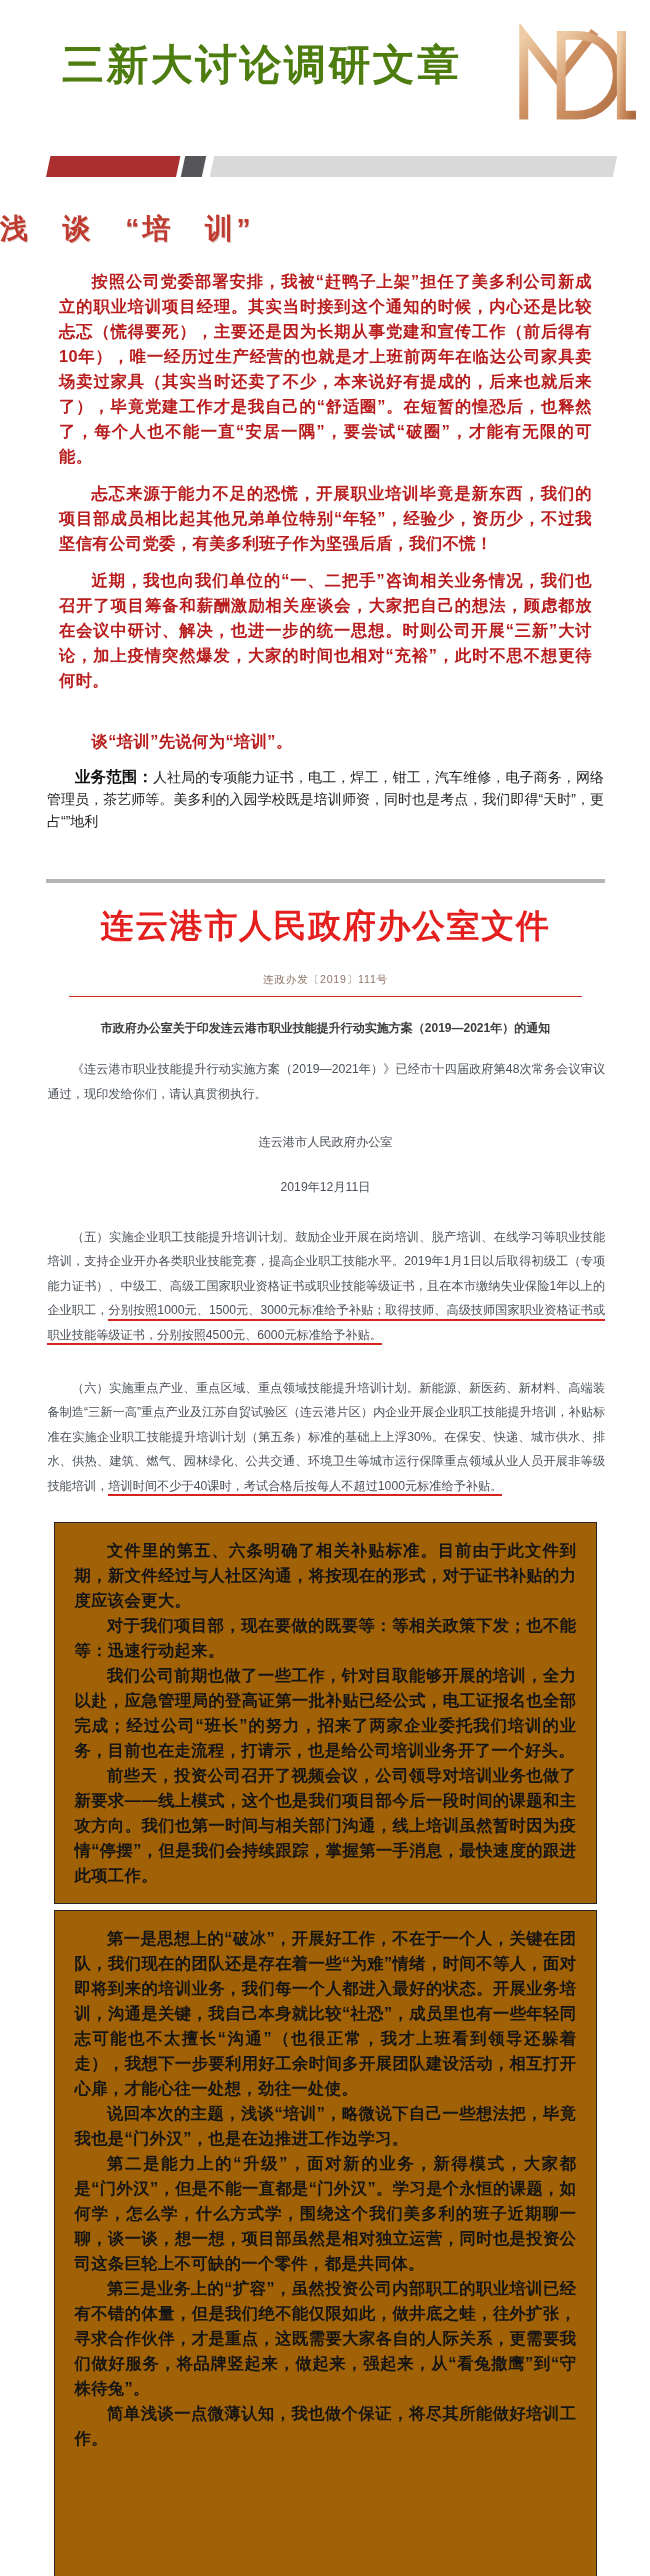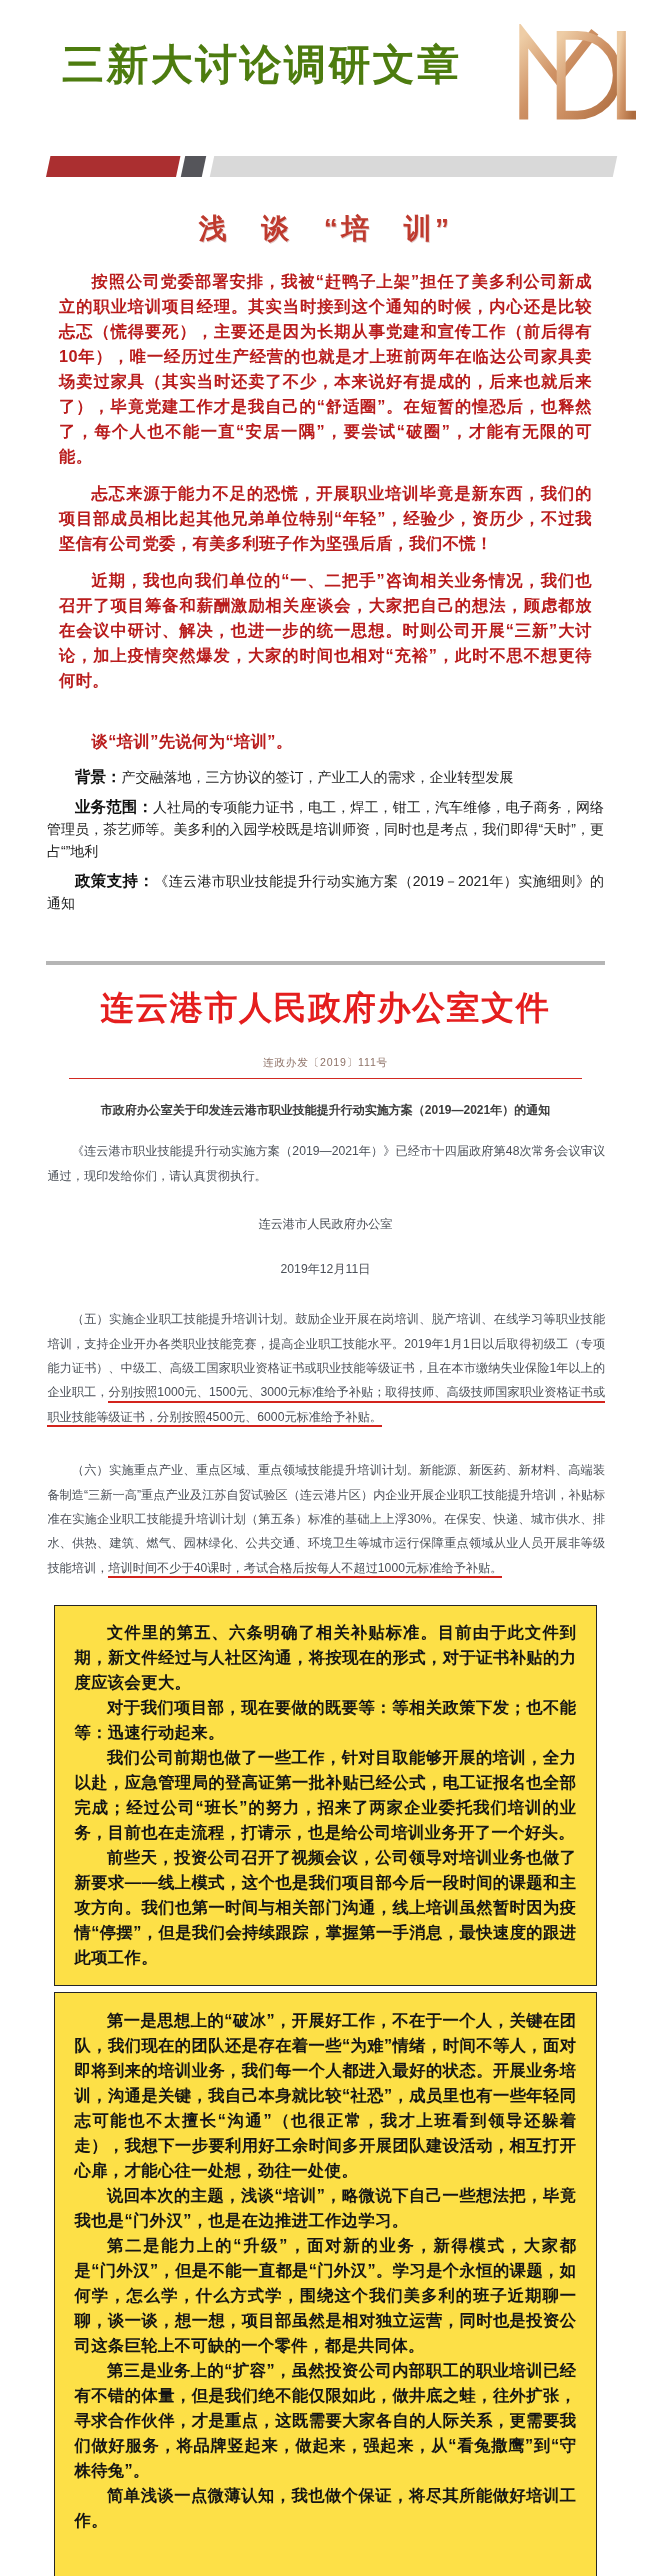--- a/index.html
+++ b/index.html
@@ -21,21 +21,21 @@
 
   
   .deco-bar{display:flex;align-items:stretch;height:21px;margin:18px 36px 0 46px;}
   .deco-bar .seg{display:block;height:100%;}
   .seg-red{width:130px;background:#ab2f30;transform:skewX(-12deg);transform-origin:bottom;}
   .seg-dark{width:21px;background:#55555a;margin-left:6.5px;transform:skewX(-12deg);}
   .seg-light{flex:1;background:#d9d9d9;margin-left:8.1px;transform:skewX(-12deg);}
 
   
   .article-title{
-    margin:33px 0 21px 0;text-align:center;
+    margin:33px 0 21px 0;text-align:left;
     font-size:28px;font-weight:900;color:#bf3a2e;letter-spacing:3.3px;
     text-shadow:0.8px 0.8px 0 rgba(120,20,15,.25);
   }
 
   
   .article-body{padding:0 47px;}
   .article-body p{
     margin:12px;text-indent:2em;text-align:justify;
     font-size:16.3px;line-height:25px;font-weight:bold;color:#b91c1c;
     letter-spacing:0.4px;
@@ -64,21 +64,21 @@
   .doc-center{margin:28px 0 0 0;text-align:center;font-size:12.2px;color:#4a4f57;}
   .clause{margin-top:29px;}
   .redline{
     border-bottom:2.4px solid #d3241d;padding-bottom:1.6px;
     box-decoration-break:clone;-webkit-box-decoration-break:clone;
   }
 
   
   .comment-box{
     margin:24.4px 54px 0 54px;border:1.6px solid #262626;
-    padding:14.6px 19.5px;background:#fde047;
+    padding:14.6px 19.5px;background:#a16207;
   }
   .comment-box p{
     margin:0;text-indent:2em;text-align:justify;
     font-size:16.3px;line-height:25px;font-weight:bold;color:#141414;letter-spacing:0.4px;
   }
   .comment-box.tall{margin-top:6.5px;padding-bottom:244px;margin-bottom:24.4px;box-shadow:0 2.4px 0 rgba(0,0,0,.35);}
 </style>
 </head>
 <body>
 
@@ -111,27 +111,21 @@
   <h2 class="article-title">浅　谈　“培　训”</h2>
 
   <section class="article-body">
     <p>按照公司党委部署安排，我被“赶鸭子上架”担任了美多利公司新成立的职业培训项目经理。其实当时接到这个通知的时候，内心还是比较忐忑（慌得要死），主要还是因为长期从事党建和宣传工作（前后得有10年），唯一经历过生产经营的也就是才上班前两年在临达公司家具卖场卖过家具（其实当时还卖了不少，本来说好有提成的，后来也就后来了），毕竟党建工作才是我自己的“舒适圈”。在短暂的惶恐后，也释然了，每个人也不能一直“安居一隅”，要尝试“破圈”，才能有无限的可能。</p>
     <p>忐忑来源于能力不足的恐慌，开展职业培训毕竟是新东西，我们的项目部成员相比起其他兄弟单位特别“年轻”，经验少，资历少，不过我坚信有公司党委，有美多利班子作为坚强后盾，我们不慌！</p>
     <p>近期，我也向我们单位的“一、二把手”咨询相关业务情况，我们也召开了项目筹备和薪酬激励相关座谈会，大家把自己的想法，顾虑都放在会议中研讨、解决，也进一步的统一思想。时则公司开展“三新”大讨论，加上疫情突然爆发，大家的时间也相对“充裕”，此时不思不想更待何时。</p>
 
     <p class="section-heading">谈“培训”先说何为“培训”。</p>
 
     <div class="info-line">
-      <span class="info-label">背景：</span><span class="info-text">产交融落地，三方协议的签订，产业工人的需求，企业转型发展</span>
-    </div>
-    <div class="info-line">
       <span class="info-label">业务范围：</span><span class="info-text">人社局的专项能力证书，电工，焊工，钳工，汽车维修，电子商务，网络管理员，茶艺师等。美多利的入园学校既是培训师资，同时也是考点，我们即得“天时”，更占“”地利</span>
-    </div>
-    <div class="info-line">
-      <span class="info-label">政策支持：</span><span class="info-text">《连云港市职业技能提升行动实施方案（2019－2021年）实施细则》的通知</span>
     </div>
   </section>
 
   <section class="gov-doc">
     <div class="gray-rule"></div>
     <h2 class="doc-masthead">连云港市人民政府办公室文件</h2>
     <div class="doc-number">连政办发〔2019〕111号</div>
     <div class="red-rule"></div>
     <h3 class="doc-title">市政府办公室关于印发连云港市职业技能提升行动实施方案（2019—2021年）的通知</h3>
     <p class="doc-para">《连云港市职业技能提升行动实施方案（2019—2021年）》已经市十四届政府第48次常务会议审议通过，现印发给你们，请认真贯彻执行。</p>

